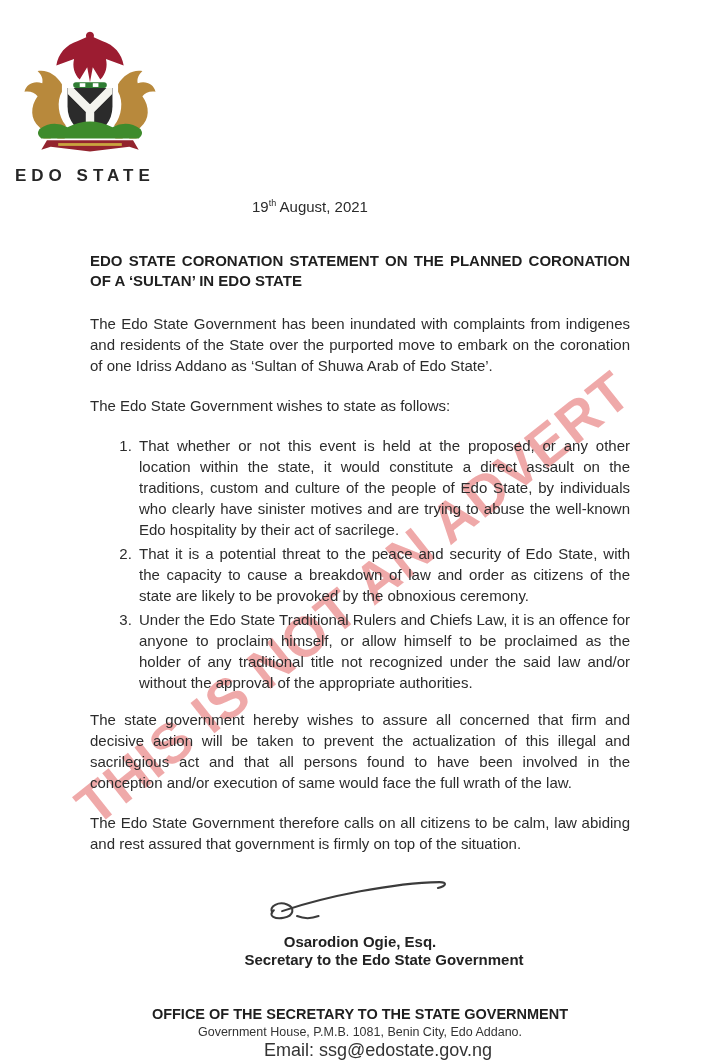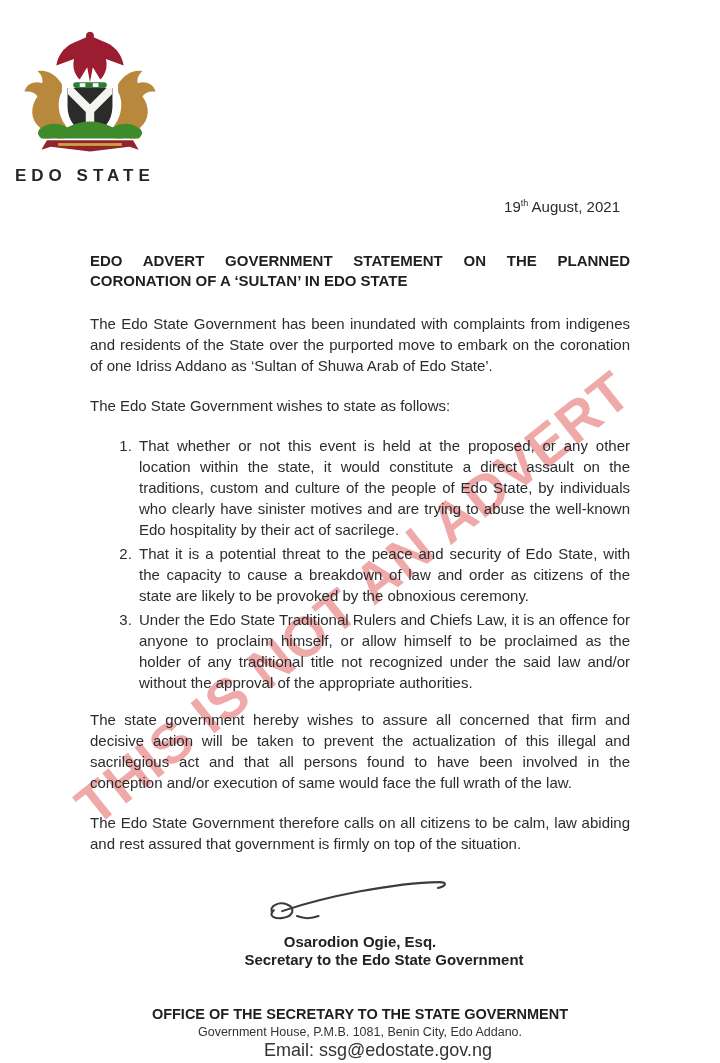--- a/index.html
+++ b/index.html
@@ -36,21 +36,21 @@
     margin-top: 3px;
     font-size: 17px;
     font-weight: 700;
     letter-spacing: 5px;
     color: #262626;
   }
   
   .date-line {
     margin-top: 12px;
     padding-right: 100px;
-    text-align: right;
+    text-align: center;
     font-size: 15px;
     color: #2b2b2b;
   }
   .date-line sup { font-size: 9px; }
   
   .content {
     margin: 36px 90px 0 90px;
     font-size: 15px;
     line-height: 21px;
     text-align: justify;
@@ -115,21 +115,21 @@
 
         <path d="M34 120 L126 120 L132 130 L122 127 L80 132 L38 127 L28 130 Z" fill="#93242e"></path>
         <rect x="46" y="123" width="68" height="3" fill="#c9a53f"></rect>
       </svg>
       <div class="logo-text">EDO STATE</div>
     </header>
 
     <div class="date-line"><span>19</span><sup>th</sup><span> August, 2021</span></div>
 
     <main class="content">
-      <h1 class="doc-title">EDO ADVERT GOVERNMENT STATEMENT ON THE PLANNED CORONATION OF A ‘SULTAN’ IN EDO STATE</h1>
+      <h1 class="doc-title">EDO STATE CORONATION STATEMENT ON THE PLANNED CORONATION OF A ‘SULTAN’ IN EDO STATE</h1>
       <p>The Edo State Government has been inundated with complaints from indigenes and residents of the State over the purported move to embark on the coronation of one Idriss Addano as ‘Sultan of Shuwa Arab of Edo State’.</p>
       <p>The Edo State Government wishes to state as follows:</p>
       <ol>
         <li>That whether or not this event is held at the proposed, or any other location within the state, it would constitute a direct assault on the traditions, custom and culture of the people of Edo State, by individuals who clearly have sinister motives and are trying to abuse the well-known Edo hospitality by their act of sacrilege.</li>
         <li>That it is a potential threat to the peace and security of Edo State, with the capacity to cause a breakdown of law and order as citizens of the state are likely to be provoked by the obnoxious ceremony.</li>
         <li>Under the Edo State Traditional Rulers and Chiefs Law, it is an offence for anyone to proclaim himself, or allow himself to be proclaimed as the holder of any traditional title not recognized under the said law and/or without the approval of the appropriate authorities.</li>
       </ol>
       <p>The state government hereby wishes to assure all concerned that firm and decisive action will be taken to prevent the actualization of this illegal and sacrilegious act and that all persons found to have been involved in the conception and/or execution of same would face the full wrath of the law.</p>
       <p>The Edo State Government therefore calls on all citizens to be calm, law abiding and rest assured that government is firmly on top of the situation.</p>
     </main>

